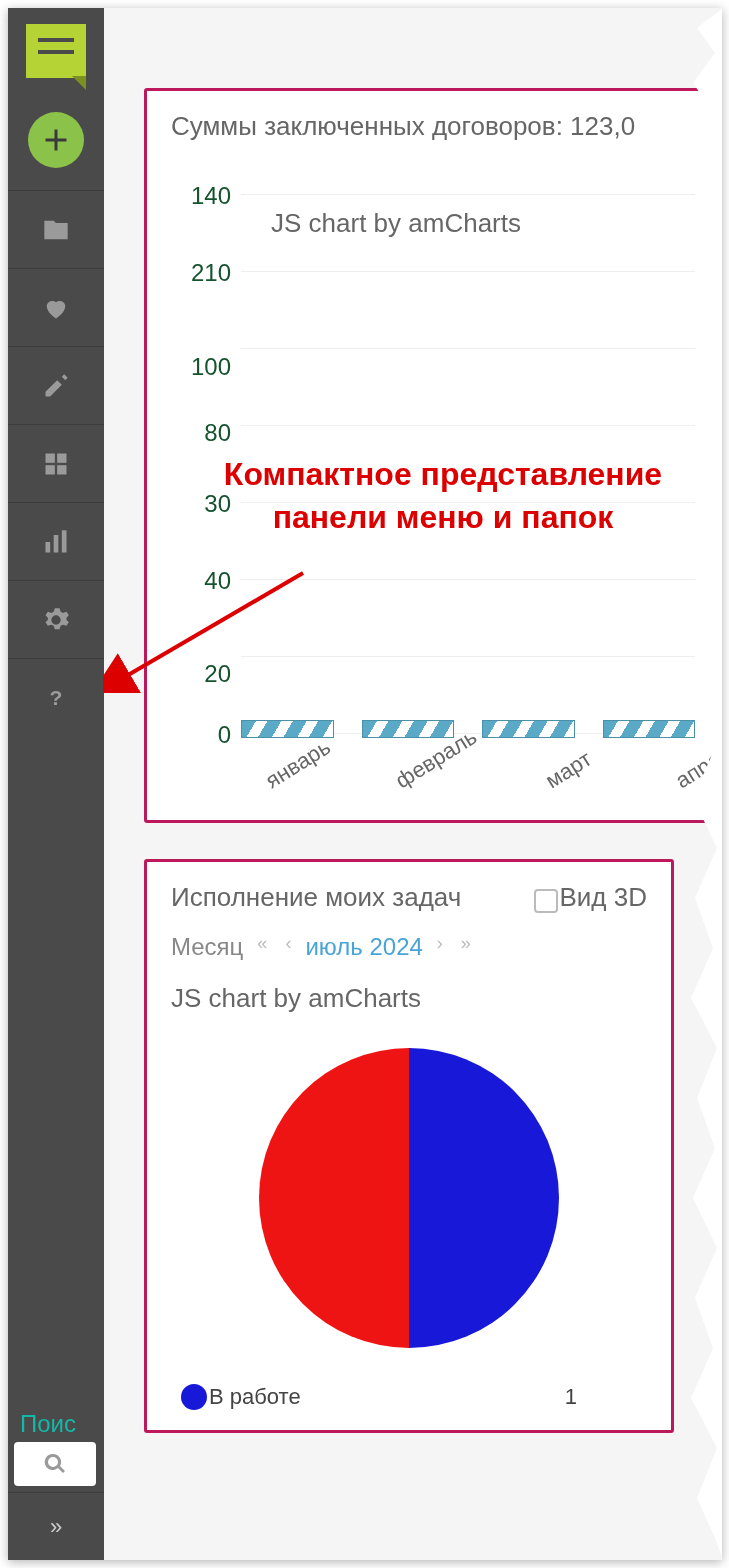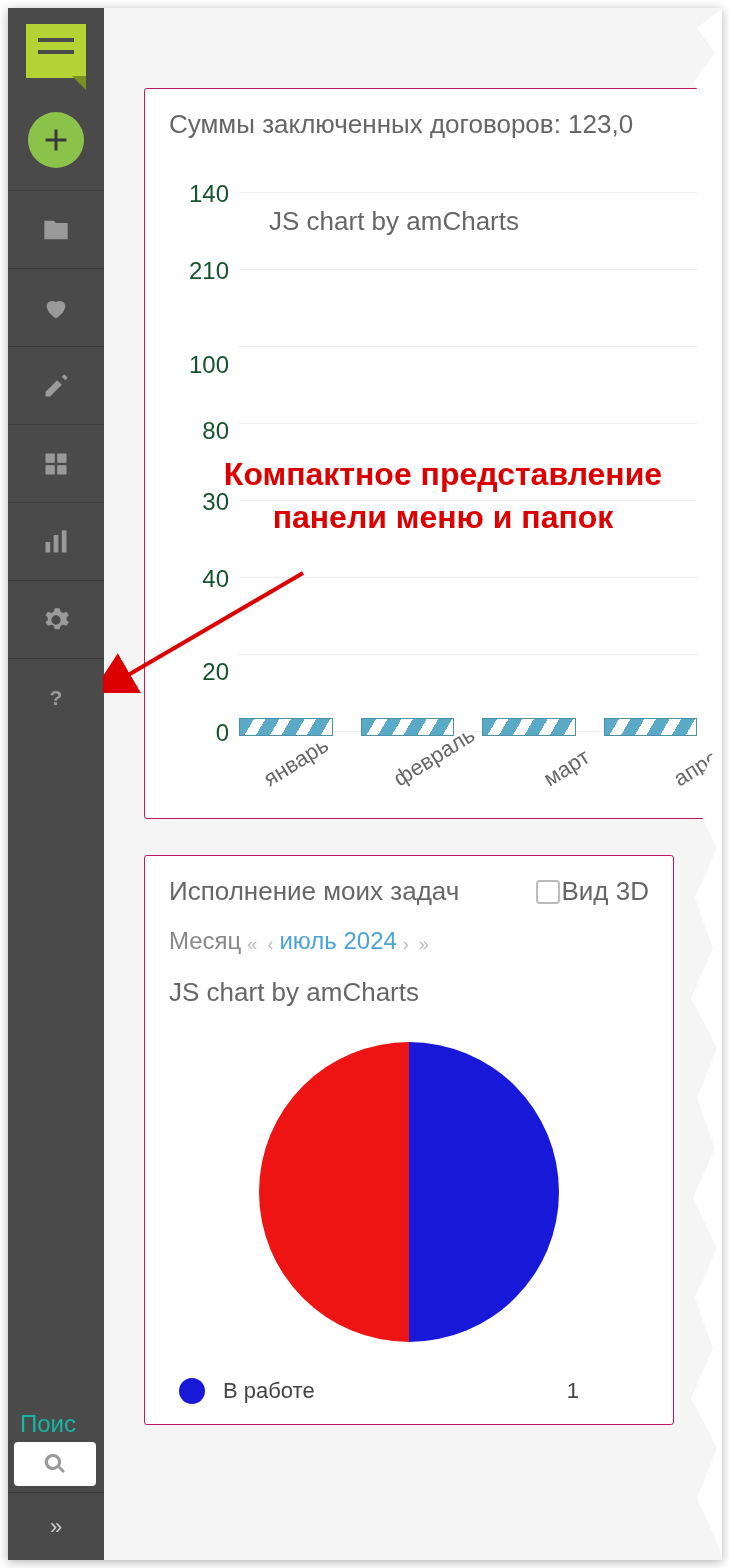--- a/index.html
+++ b/index.html
@@ -16,39 +16,39 @@
 .nav-items{display:flex;flex-direction:column;width:100%}
 .nav-item{width:100%;height:78px;display:flex;align-items:center;justify-content:center;cursor:pointer;border-top:1px solid #3c3c3c}
 .nav-item svg{fill:#9a9a9a;width:28px;height:28px}
 .spacer{flex:1}
 .search-area{width:100%;padding:0 6px 6px;color:#14b8a6;font-size:24px}
 .search-label{padding:4px 6px;white-space:nowrap;overflow:hidden}
 .search-box{width:82px;height:44px;background:#fff;border-radius:4px;display:flex;align-items:center;justify-content:center}
 .search-box svg{fill:#9a9a9a;width:24px;height:24px}
 .expand-btn{width:100%;height:68px;display:flex;align-items:center;justify-content:center;border-top:1px solid #3c3c3c;cursor:pointer;font-size:22px;color:#ccc}
 .main{position:absolute;left:96px;top:0;right:0;bottom:0;padding:20px 0 0 40px;overflow:hidden}
-.panel{background:#fff;border:1px solid #be185d;border-radius:3px;padding:20px 24px;margin-bottom:36px}
+.panel{background:#fff;border:3px solid #be185d;border-radius:3px;padding:20px 24px;margin-bottom:36px}
 .panel-title{font-size:26px;color:#666;margin-bottom:18px;white-space:nowrap;overflow:hidden}
 .chart1{position:relative;height:640px}
 .axis-label{position:absolute;font-size:24px;color:#14532d;text-align:right}
 .grid-line{position:absolute;border-top:1px solid #eee;left:70px;right:0}
 .wm{position:absolute;left:100px;top:48px;font-size:26px;color:#666}
 .x-labels{position:absolute;bottom:0;left:70px;right:0;height:60px}
 .x-label{position:absolute;font-size:22px;color:#666;transform:rotate(-32deg);transform-origin:left top;white-space:nowrap}
 .annotation{position:absolute;left:125px;top:445px;width:620px;font-size:32px;font-weight:bold;color:#d00;text-align:center;line-height:1.35;pointer-events:none;z-index:5}
 .arrow{position:absolute;left:95px;top:555px;width:220px;height:130px;pointer-events:none;z-index:5}
 .panel2{width:530px}
-.panel2-header{display:flex;align-items:center;gap:2px;font-size:26px;color:#666;margin-bottom:20px}
+.panel2-header{display:flex;align-items:flex-end;gap:2px;font-size:26px;color:#666;margin-bottom:20px}
 .checkbox-3d{width:24px;height:24px;border:2px solid #bbb;border-radius:4px;margin-left:auto}
-.month-nav{display:flex;align-items:flex-end;gap:2px;font-size:24px;color:#888;margin-bottom:22px}
+.month-nav{display:flex;align-items:flex-start;gap:10px;font-size:24px;color:#888;margin-bottom:22px}
 .month-nav .nav-ar{color:#bbb;cursor:pointer;padding:0 4px;font-size:18px}
 .month-link{color:#4aa3d6}
 .pie-wrap{display:flex;flex-direction:column;align-items:center}
 .pie{width:300px;height:300px;border-radius:50%;background:conic-gradient(#1818d8 0 180deg,#ef1414 180deg 360deg);margin:24px 0 36px}
-.legend{display:flex;align-items:center;gap:18px;font-size:22px;color:#444;width:100%;padding:0 10px}
+.legend{display:flex;align-items:center;gap:2px;font-size:22px;color:#444;width:100%;padding:0 10px}
 .legend-dot{width:26px;height:26px;border-radius:50%;background:#1818d8}
 .legend-val{margin-left:auto;margin-right:60px}
 .torn{position:absolute;right:-1px;top:0;bottom:0;width:36px;pointer-events:none}
 .bar-strip{position:absolute;left:70px;right:0;bottom:62px;height:18px;display:flex;gap:28px}
 .bar-seg{flex:1;height:100%;background:repeating-linear-gradient(120deg,#5aa9c7 0 12px,#fff 12px 22px);border:1px solid #4a90a8}
 </style>
 </head>
 <body>
 
 <div class="root">

